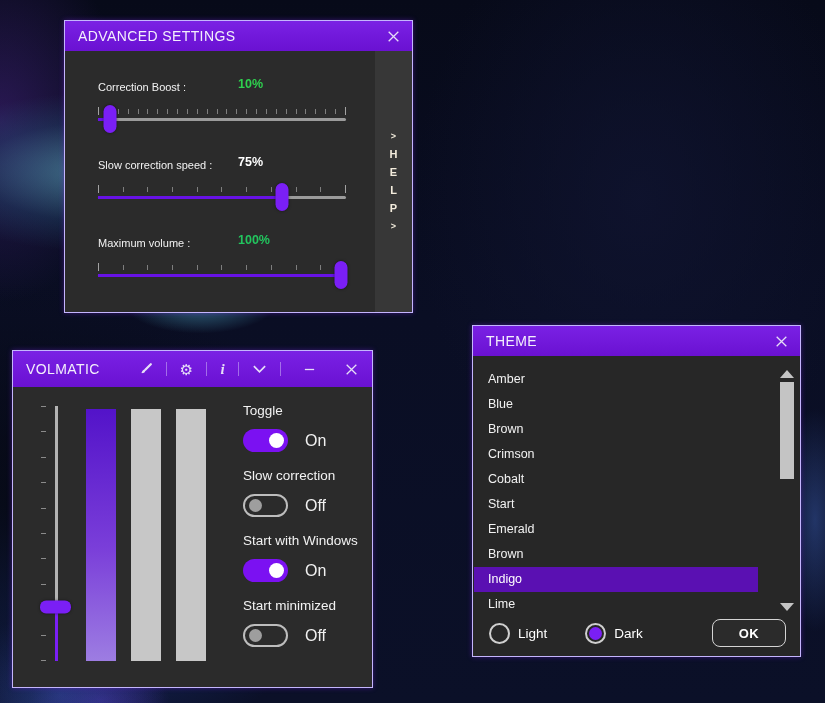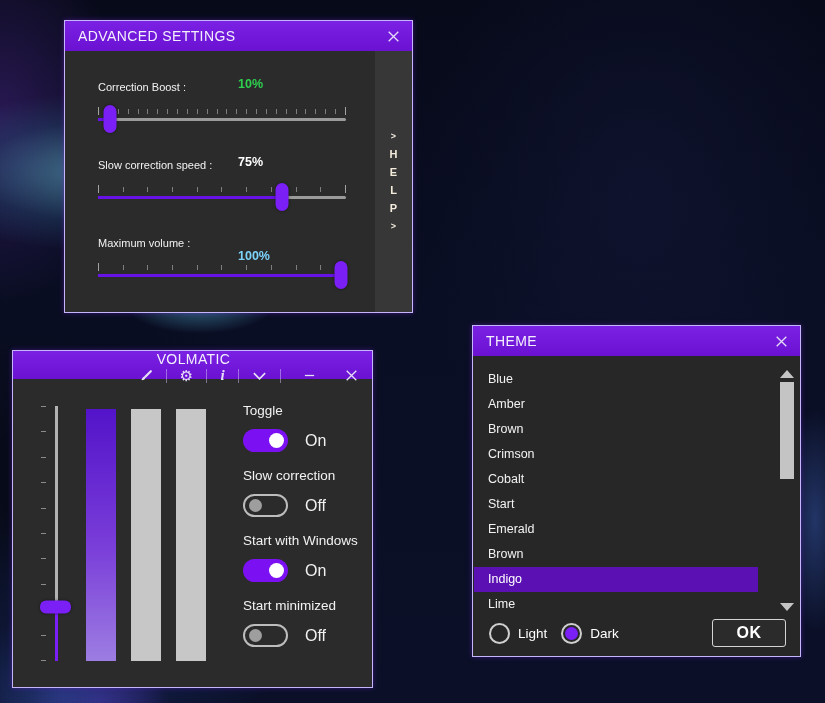--- a/index.html
+++ b/index.html
@@ -54,21 +54,21 @@
   .help-strip {
     width:37px; background:#373737; display:flex; flex-direction:column;
     align-items:center; justify-content:center; gap:5px;
     color:#f3ecdd; font-size:11px; font-weight:bold; cursor:pointer;
   }
   .help-strip span { line-height:13px; }
   .help-strip span:first-child, .help-strip span:last-child { font-size:9px; }
 
   
   .vol { left:12px; top:350px; width:361px; height:338px; }
-  .vol .titlebar { height:28px;flex-direction:column; }
+  .vol .titlebar { height:36px; }
   .tb { display:flex; align-items:center; margin-left:auto; }
   .tb > * { margin-left:13px; }
   .tb-div { width:1px; height:14px; background:rgba(225,214,250,.45); }
   .tb .glyph { font-size:15px; line-height:15px; }
   .tb .info-glyph { font-family:"Liberation Serif", serif; font-style:italic; font-weight:bold; font-size:15px; }
   .tb .minimize { margin-left:22px; }
   .tb .close { margin-left:28px; margin-right:2px; }
 
   .v-slider { position:absolute; left:28px; top:55px; width:40px; height:255px; }
   .v-ticks { position:absolute; left:0; top:0; bottom:0; display:flex; flex-direction:column; justify-content:space-between; }
@@ -107,22 +107,22 @@
   .sb-up { top:0; border-bottom:8px solid #c4c4c4; }
   .sb-down { top:233px; border-top:8px solid #c4c4c4; }
   .sb-thumb { position:absolute; left:0; right:0; top:12px; height:97px; background:#c4c4c4; cursor:pointer; }
   .bottom-bar { position:absolute; left:0; right:0; bottom:0; height:40px;
     display:flex; align-items:center; padding:0 14px 6px 16px; }
   .radio-item { display:flex; align-items:center; margin-right:14px; cursor:pointer; }
   .radio { position:relative; width:21px; height:21px; border-radius:50%; border:2px solid #cfcfcf; margin-right:8px; }
   .radio.sel::after { content:""; position:absolute; inset:2px; border-radius:50%; background:#7a1ff5; }
   .radio-label { font-size:13.5px; color:#fff; }
   .ok-btn { margin-left:auto; width:74px; height:28px; background:#2b2b2b;
-    border:1px solid #d4d4d4; border-radius:3px; color:#fff; font-weight:bold;
-    font-size:16px; font-family:"Liberation Sans",sans-serif; letter-spacing:.5px; cursor:pointer; }
+    border:1px solid #d4d4d4; border-radius:8px; color:#fff; font-weight:bold;
+    font-size:13px; font-family:"Liberation Sans",sans-serif; letter-spacing:.5px; cursor:pointer; }
 </style>
 </head>
 <body>
 
 <div style="position:absolute;inset:0;"></div>
 
 <section class="window adv">
   <header class="titlebar">
     <span>ADVANCED SETTINGS</span>
     <span class="win-icon close">
@@ -193,21 +193,21 @@
           </div>
         <div class="h-track">
           <div class="h-fill" style="width: 74%;"></div>
           <div class="h-thumb" style="left: 74%;"></div>
         </div>
       </div>
 
       <div class="slider-group">
         <div class="slider-label-row">
           <span class="s-label">Maximum volume :</span>
-          <span class="s-value" style="color: #7dd3fc; margin-top: 16px;">100%</span>
+          <span class="s-value" style="color: #22c55e;">100%</span>
         </div>
         <div class="tick-row">
             <i></i>
             <i></i>
             <i></i>
             <i></i>
             <i></i>
             <i></i>
             <i></i>
             <i></i>
@@ -336,40 +336,40 @@
   <header class="titlebar">
     <span>THEME</span>
     <span class="win-icon close">
       <svg width="15" height="15" viewBox="0 0 14 14">
           <path d="M2.5 2.5 L11.5 11.5 M11.5 2.5 L2.5 11.5" stroke="currentColor" stroke-width="1.2" fill="none"></path>
         </svg>
     </span>
   </header>
 
   <div class="theme-list">
+      <div class="theme-row">Amber</div>
       <div class="theme-row">Blue</div>
-      <div class="theme-row">Amber</div>
       <div class="theme-row">Brown</div>
       <div class="theme-row">Crimson</div>
       <div class="theme-row">Cobalt</div>
       <div class="theme-row">Start</div>
       <div class="theme-row">Emerald</div>
       <div class="theme-row">Brown</div>
       <div class="theme-row selected">Indigo</div>
       <div class="theme-row">Lime</div>
     </div>
 
   <div class="scrollbar">
     <div class="sb-up"></div>
     <div class="sb-thumb"></div>
     <div class="sb-down"></div>
   </div>
 
   <div class="bottom-bar">
-    <span class="mode-radios" style="display:flex;align-items:center;">
+    <span class="mode-radios" style="display:flex;align-items:center;gap:24px;">
         <label class="radio-item">
           <span class="radio"></span>
           <span class="radio-label">Light</span>
         </label>
         <label class="radio-item">
           <span class="radio sel"></span>
           <span class="radio-label">Dark</span>
         </label>
       </span>
     <button class="ok-btn">OK</button>

